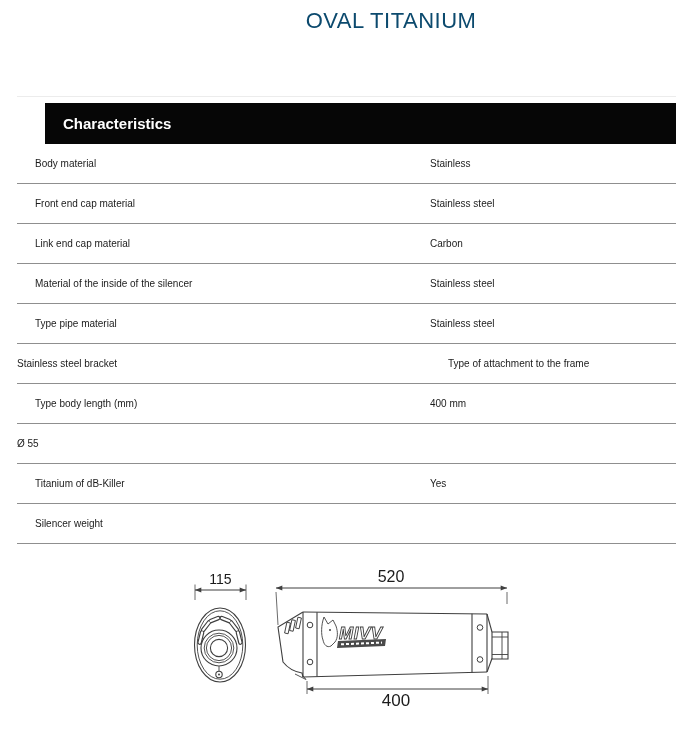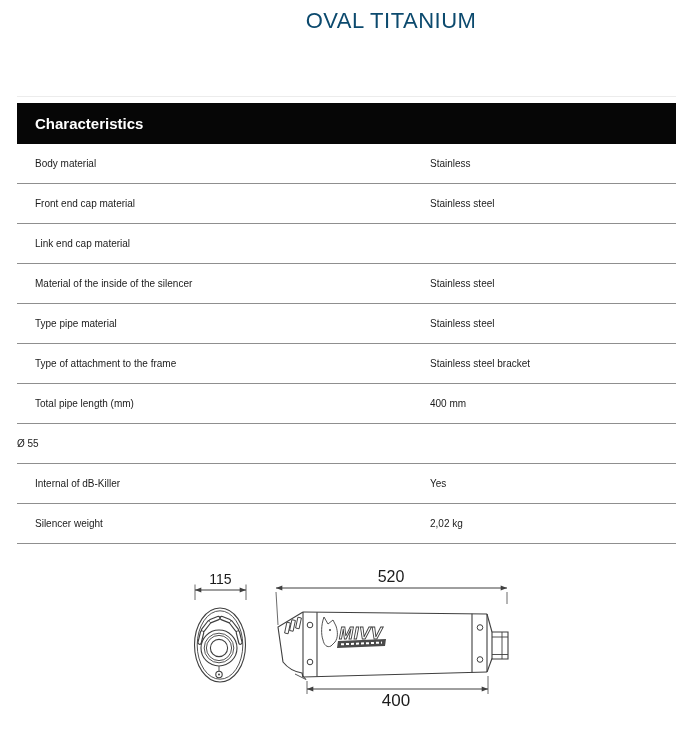--- a/index.html
+++ b/index.html
@@ -3,21 +3,21 @@
 <meta charset="utf-8">
 <style>
   html,body{margin:0;padding:0;background:#ffffff;}
   body{width:692px;height:730px;font-family:"Liberation Sans",sans-serif;}
   .page{position:relative;width:692px;height:730px;overflow:hidden;background:#fff;}
   .title{position:absolute;top:8px;left:0;width:100%;margin:0;text-align:center;
          font-size:22px;font-weight:400;letter-spacing:.5px;color:#0c4a6e;padding-left:45px;}
   .table-topline{position:absolute;top:96px;left:17px;width:659px;height:1px;background:#ececec;}
   .spec-table{position:absolute;top:103px;left:17px;width:659px;}
   .thead{height:41px;background:#060606;color:#fff;font-weight:700;font-size:15px;
-         display:flex;align-items:center;padding-left:18px;box-sizing:border-box;}
+         display:flex;align-items:center;padding-left:18px;box-sizing:border-box;margin-left:28px;}
   .row{display:grid;grid-template-columns:413px 1fr;height:40px;align-items:center;
        border-bottom:1px solid #8f8f8f;font-size:10px;color:#1b1b1b;box-sizing:border-box;}
   .cell{white-space:nowrap;}
   .cell.label{padding-left:18px;}
   .drawing{position:absolute;top:555px;left:140px;width:440px;height:175px;}
   svg .ln{stroke:#3f3f3f;fill:none;stroke-width:1.1;}
   svg .thin{stroke:#3f3f3f;fill:none;stroke-width:.9;}
   svg .dimline{stroke:#3f3f3f;stroke-width:1;}
   svg .ext{stroke:#5a5a5a;stroke-width:.9;}
   svg .rivet{stroke:#3f3f3f;fill:#fff;stroke-width:1;}
@@ -38,47 +38,47 @@
     <div class="row">
       <div class="cell label">Body material</div>
       <div class="cell value">Stainless</div>
     </div>
     <div class="row">
       <div class="cell label">Front end cap material</div>
       <div class="cell value">Stainless steel</div>
     </div>
     <div class="row">
       <div class="cell label">Link end cap material</div>
+      <div class="cell value">Carbon</div>
     </div>
     <div class="row">
       <div class="cell label">Material of the inside of the silencer</div>
       <div class="cell value">Stainless steel</div>
     </div>
     <div class="row">
       <div class="cell label">Type pipe material</div>
       <div class="cell value">Stainless steel</div>
     </div>
     <div class="row">
+      <div class="cell value">Stainless steel bracket</div>
       <div class="cell label">Type of attachment to the frame</div>
-      <div class="cell value">Stainless steel bracket</div>
     </div>
     <div class="row">
-      <div class="cell label">Total pipe length (mm)</div>
+      <div class="cell label">Type body length (mm)</div>
       <div class="cell value">400 mm</div>
     </div>
     <div class="row">
       <div class="cell value">Ø 55</div>
     </div>
     <div class="row">
-      <div class="cell label">Internal of dB-Killer</div>
+      <div class="cell label">Titanium of dB-Killer</div>
       <div class="cell value">Yes</div>
     </div>
     <div class="row">
       <div class="cell label">Silencer weight</div>
-      <div class="cell value">2,02 kg</div>
     </div>
   </div>
 
   <div class="drawing">
     <svg width="440" height="175" viewBox="0 0 440 175" xmlns="http://www.w3.org/2000/svg">
       <defs>
         <marker id="arr" viewBox="0 0 10 10" refX="9" refY="5" markerWidth="9" markerHeight="7" orient="auto-start-reverse">
           <path d="M0,1.5 L9,5 L0,8.5 Z" fill="#3f3f3f"></path>
         </marker>
       </defs>

